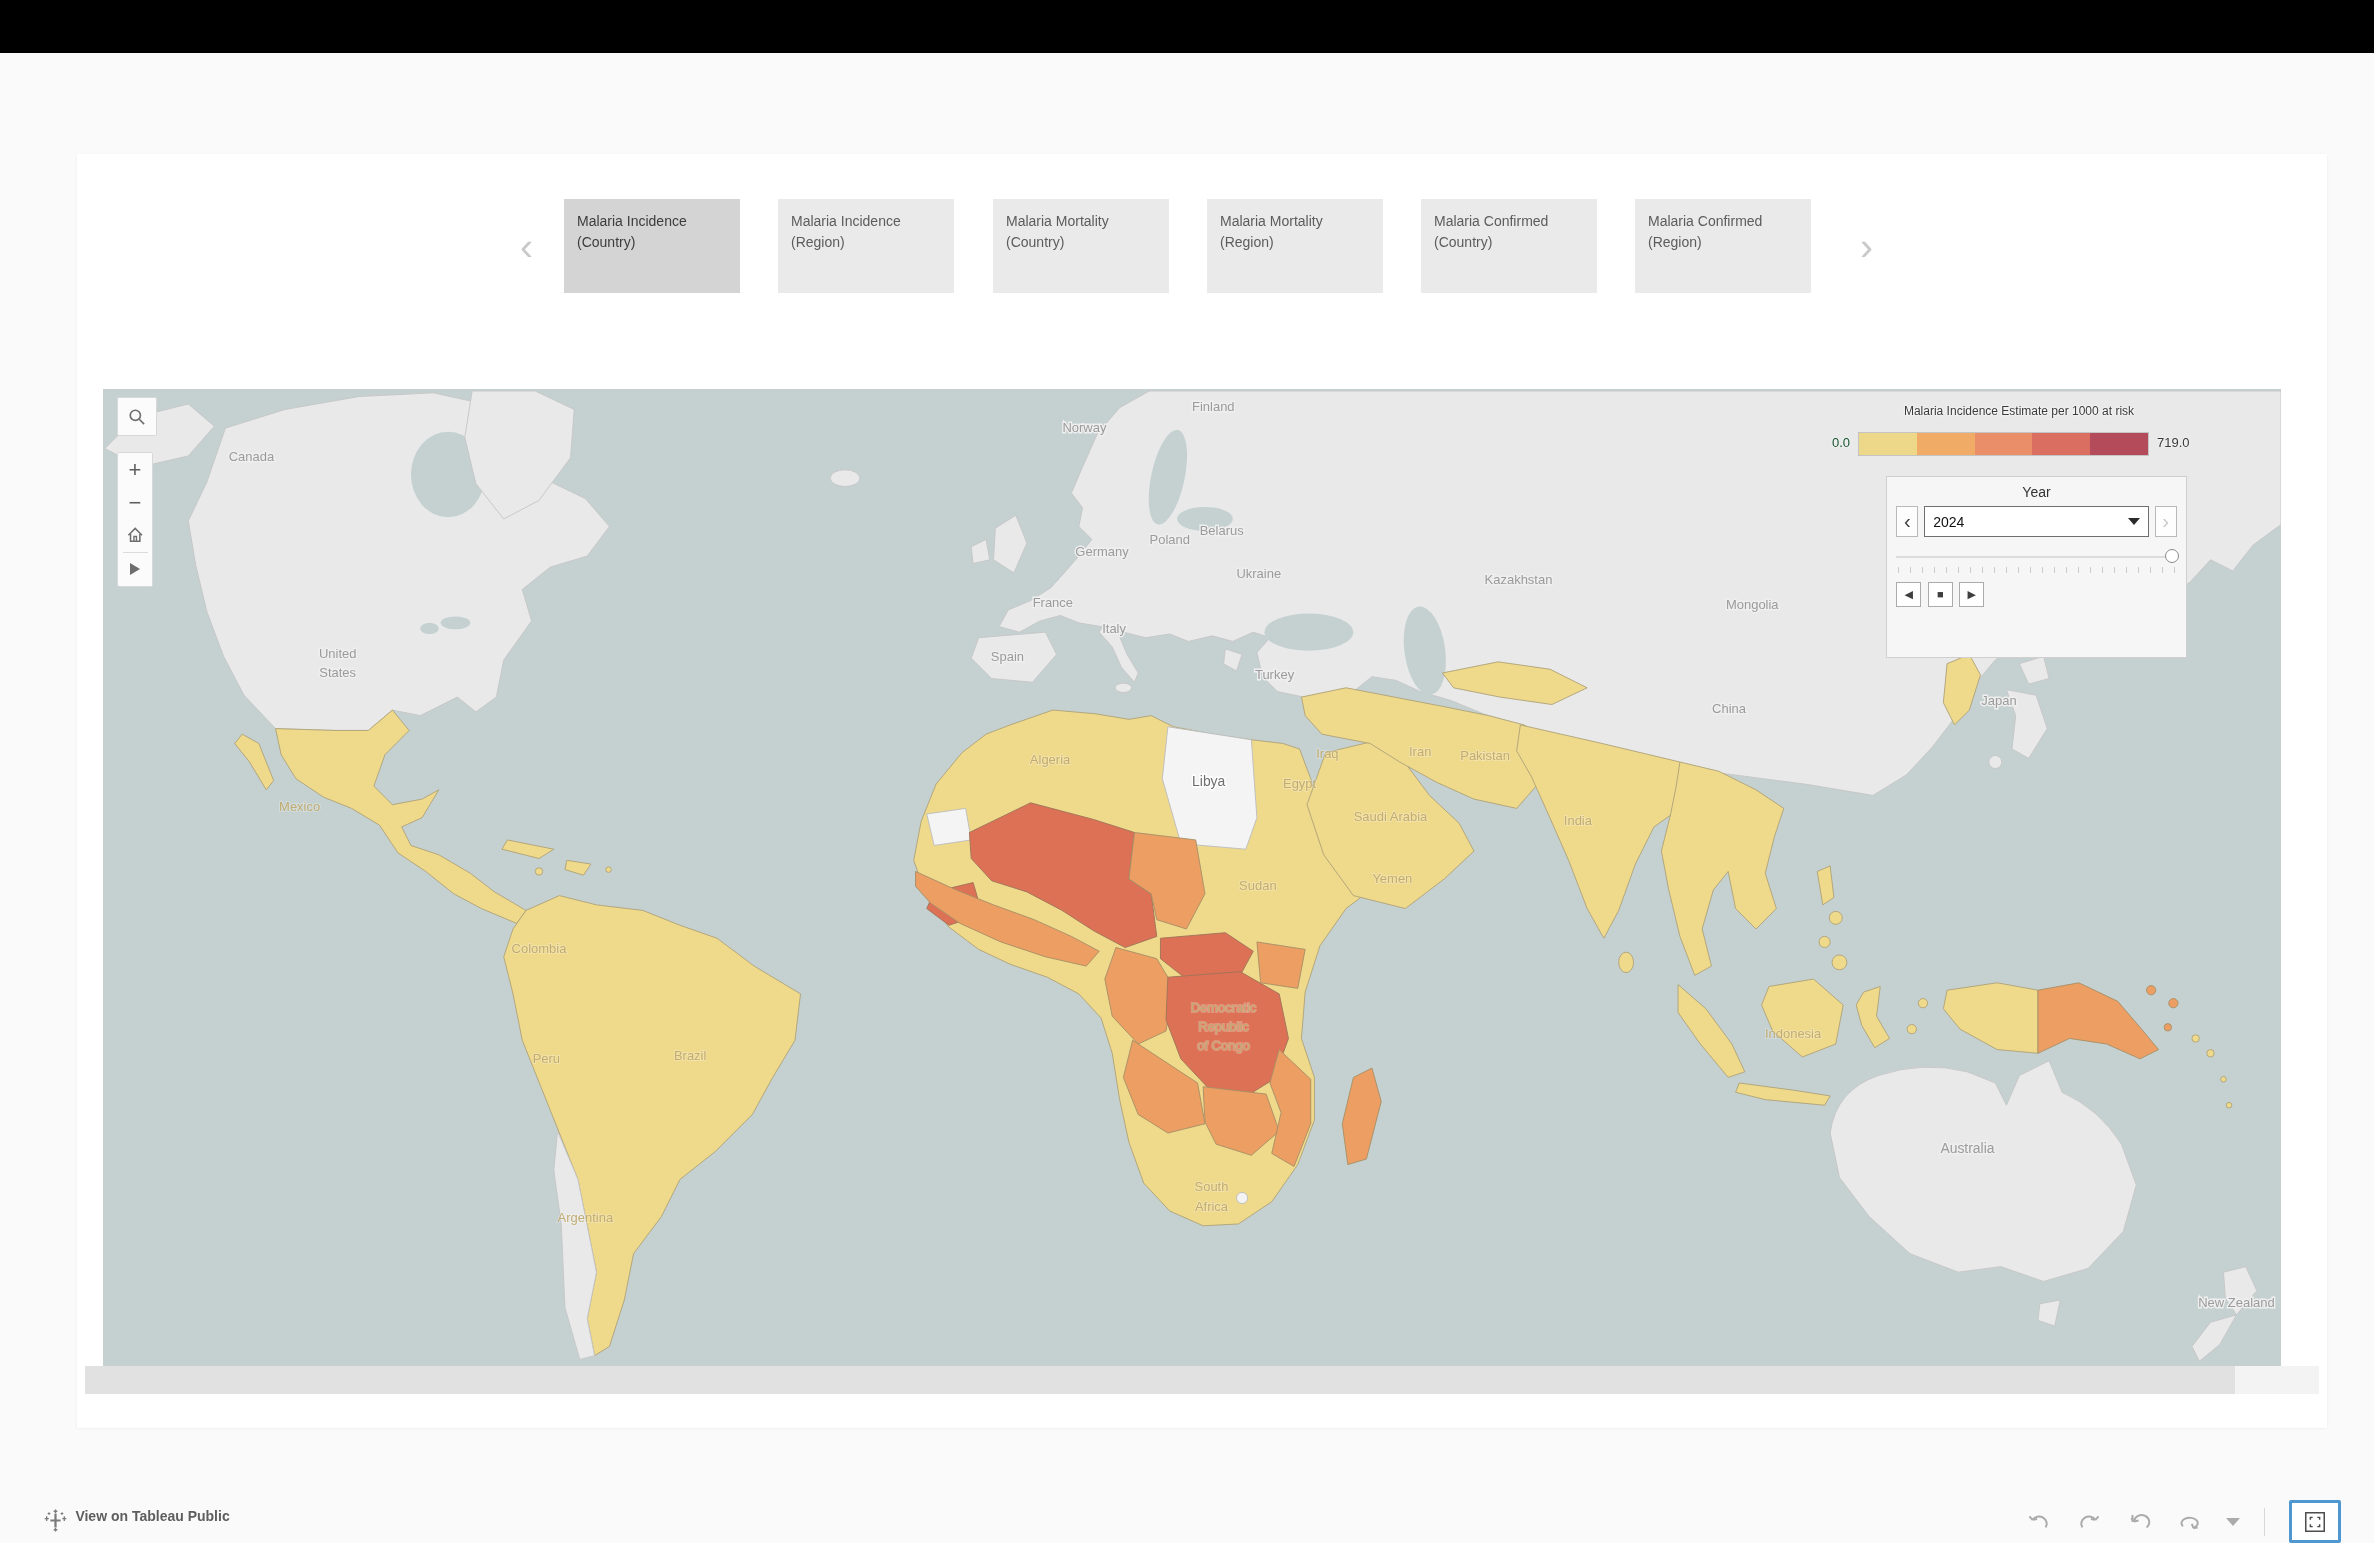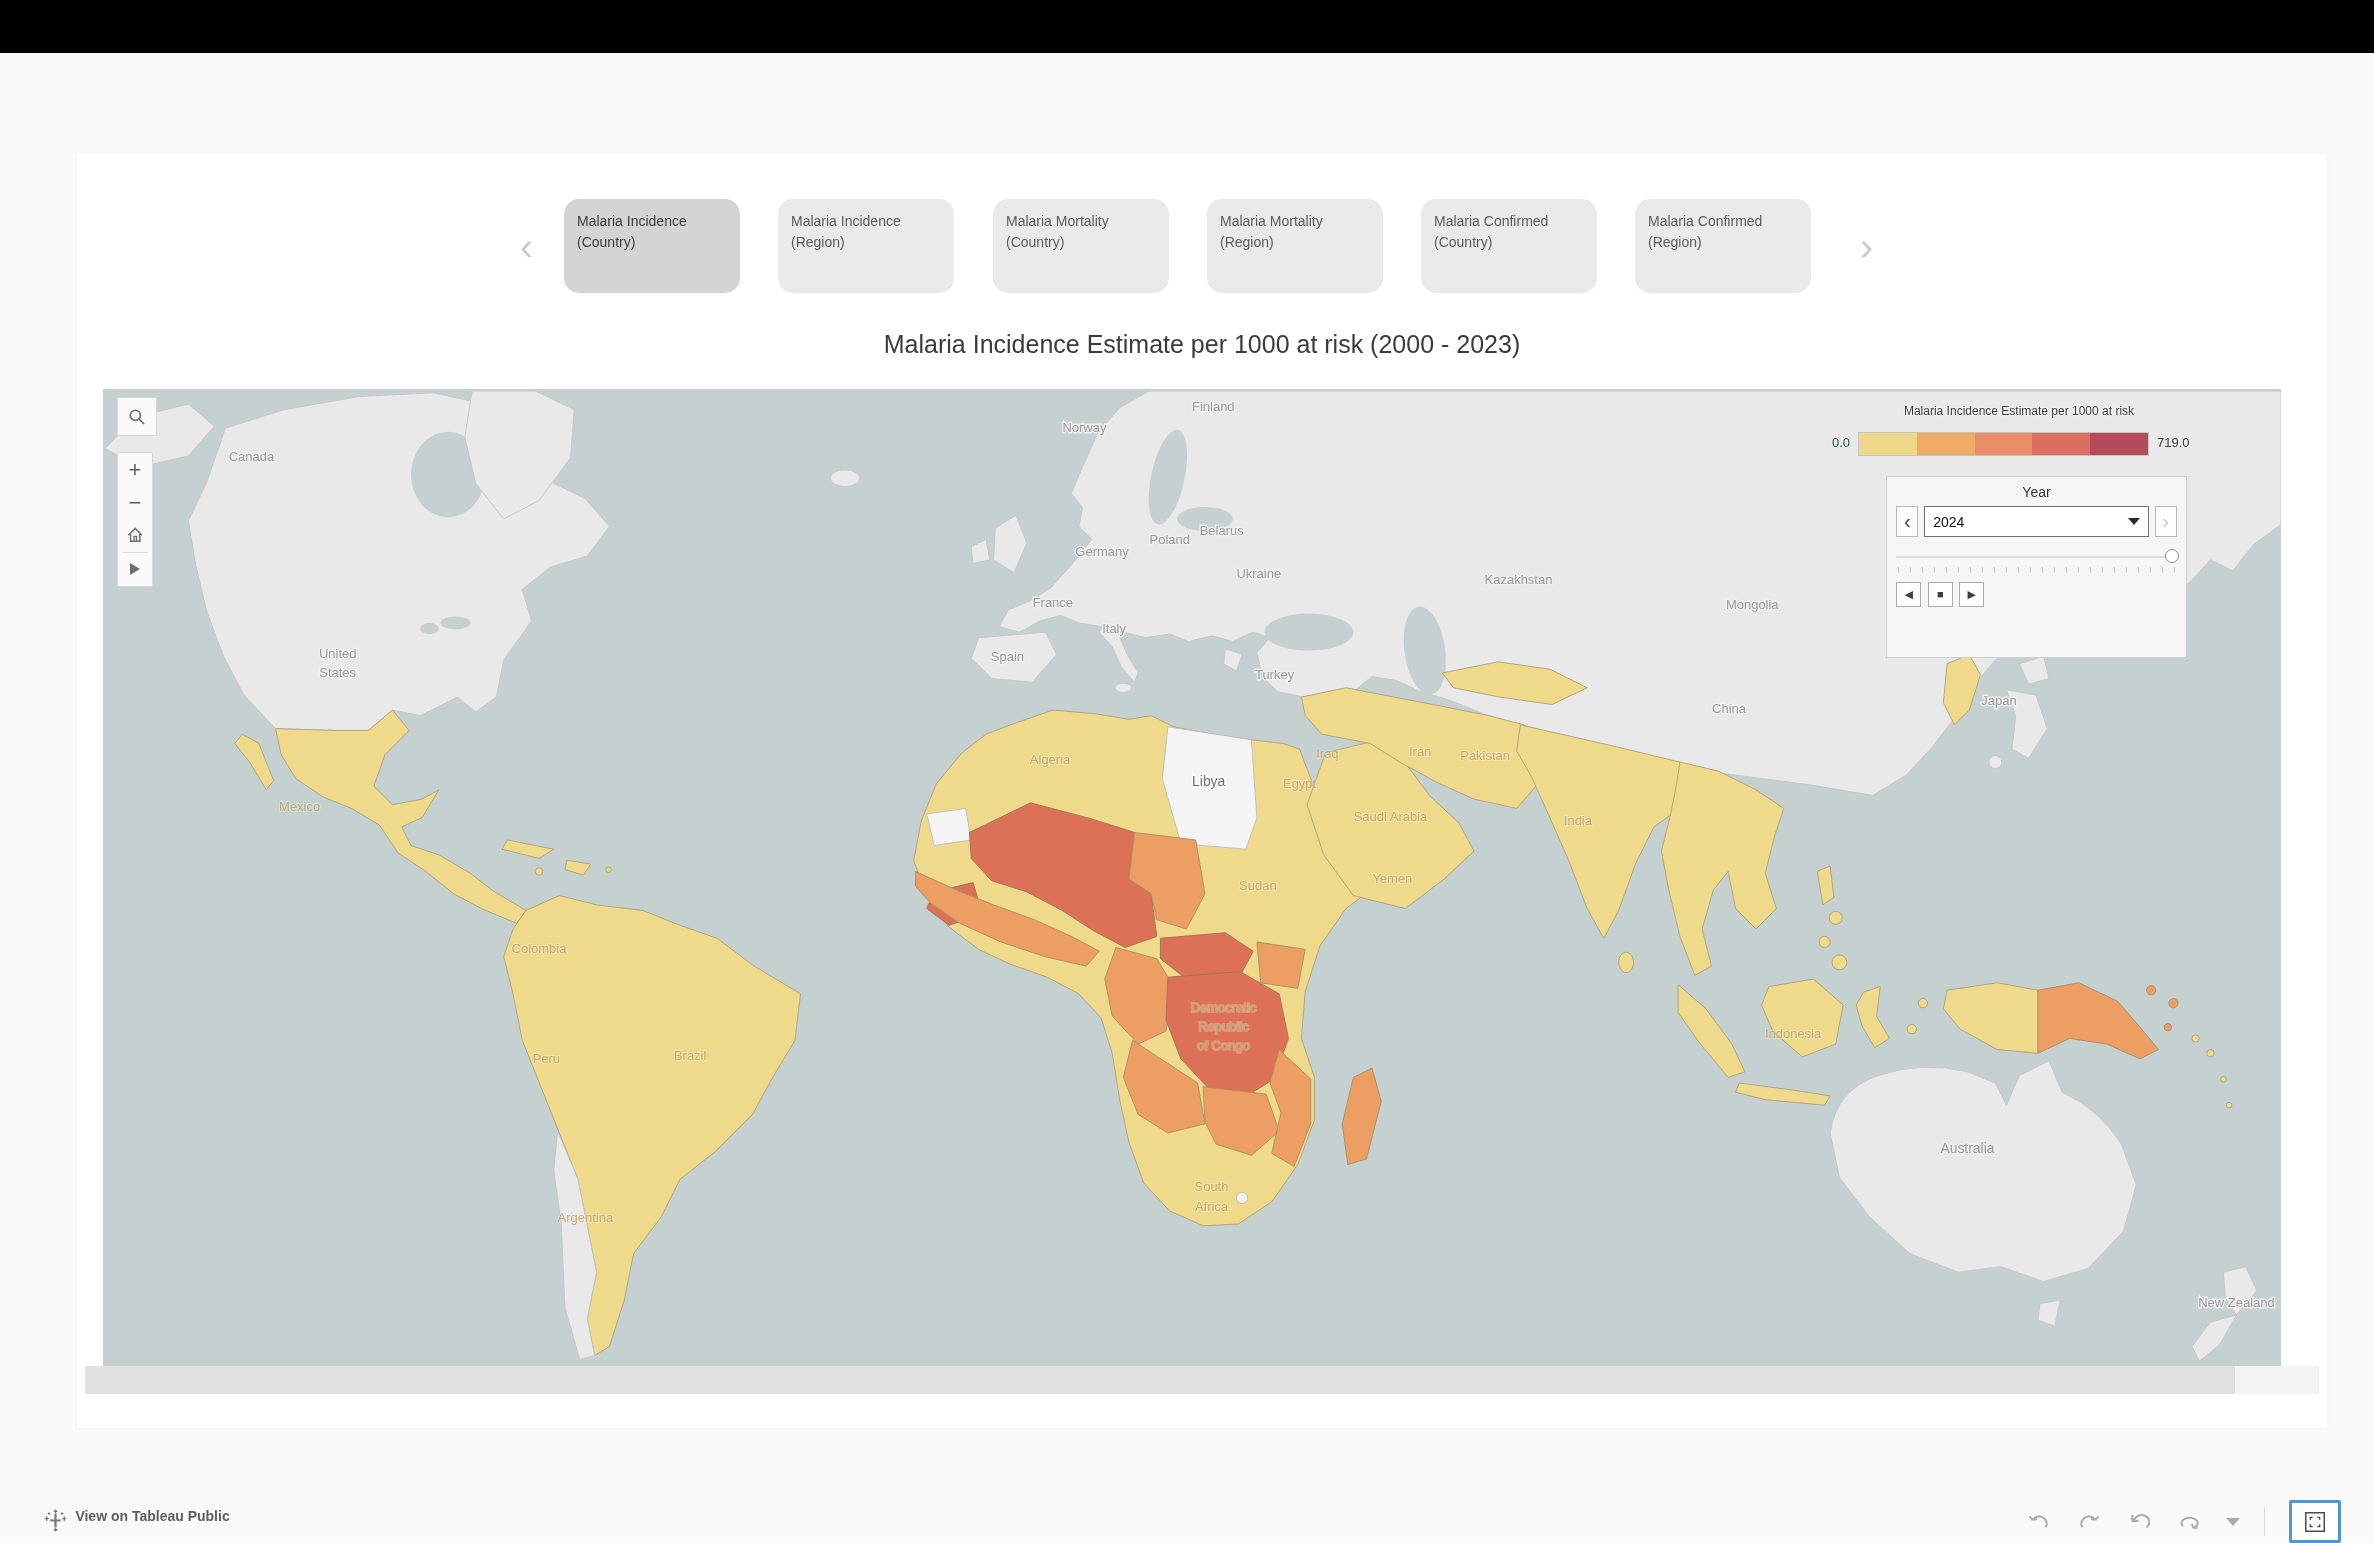--- a/index.html
+++ b/index.html
@@ -6,21 +6,21 @@
   .stage{position:relative;width:2375px;height:1543px;background:#FAFAFA;overflow:hidden;
          font-family:"Liberation Sans","DejaVu Sans",sans-serif;color:#3d3d3d;}
   .topbar{position:absolute;left:0;top:0;width:2375px;height:53px;background:#000;}
   .card{position:absolute;left:77px;top:154px;width:2250px;height:1274px;background:#fff;
         box-shadow:0 0.9px 2.8px rgba(0,0,0,.07);}
   
   .tab-chevron{position:absolute;top:65px;font-size:39px;color:#C9C9C9;line-height:56px;cursor:pointer;}
   .tab-chevron.prev{left:443px;}
   .tab-chevron.next{left:1783px;}
   .tab{position:absolute;top:45px;width:176px;height:94px;background:#EAEAEA;box-sizing:border-box;
-       padding:12px 13px;font-size:14px;line-height:1.5;color:#5c5c5c;cursor:pointer;border-radius:15px;}
+       padding:12px 13px;font-size:14px;line-height:1.5;color:#5c5c5c;cursor:pointer;}
   .tab.active{background:#D4D4D4;color:#3c3c3c;}
   .viz-title{position:absolute;left:0;top:176px;width:100%;text-align:center;font-size:25px;color:#3b3b3b;}
   
   .map{position:absolute;left:26px;top:235px;width:2178px;height:977px;background:#C5D1D1;overflow:hidden;}
   .map svg.world{position:absolute;left:0;top:0;}
   .land{fill:#E9E9E9;stroke:#C6C6C6;stroke-width:1;}
   .nodata{fill:#F4F4F4;stroke:#BDBDBD;stroke-width:1;}
   .c-y{fill:#EFD98B;stroke:#AFA379;stroke-width:1;}
   .c-o{fill:#EC9E63;stroke:#A89067;stroke-width:1;}
   .c-r{fill:#DC7155;stroke:#A07459;stroke-width:1;}
@@ -113,21 +113,20 @@
     <div class="tab" style="left:1344px;">
       <div>Malaria Confirmed</div>
       <div>(Country)</div>
     </div>
     <div class="tab" style="left:1558px;">
       <div>Malaria Confirmed</div>
       <div>(Region)</div>
     </div>
     <div class="tab-chevron next">›</div>
 
-    <div class="viz-title">Malaria Incidence Estimate per 1000 at risk (2000 - 2023)</div>
 
     <div class="map">
       <svg class="world" width="2178" height="977" viewBox="0 0 2348 1053">
 
         <path class="land" d="M2,64 L36,30 L92,16 L120,40 L92,72 L40,84 Z"></path>
         <path class="land" d="M132,42 L196,22 L276,8 L356,4 L420,18 L456,44 L432,78 L470,94 L520,118 L546,148 L522,180 L482,192 L452,216 L462,250 L432,292 L424,332 L402,348 L382,332 L342,352 L312,346 L286,368 L252,368 L186,366 L152,330 L130,288 L112,240 L100,190 L92,142 L112,100 Z"></path>
         <ellipse class="sea" cx="372" cy="92" rx="40" ry="46"></ellipse>
         <ellipse class="sea" cx="380" cy="252" rx="16" ry="7"></ellipse>
         <ellipse class="sea" cx="352" cy="258" rx="10" ry="6"></ellipse>
         <path class="land" d="M398,2 L466,2 L508,22 L504,74 L470,120 L432,140 L402,102 L390,52 Z"></path>

